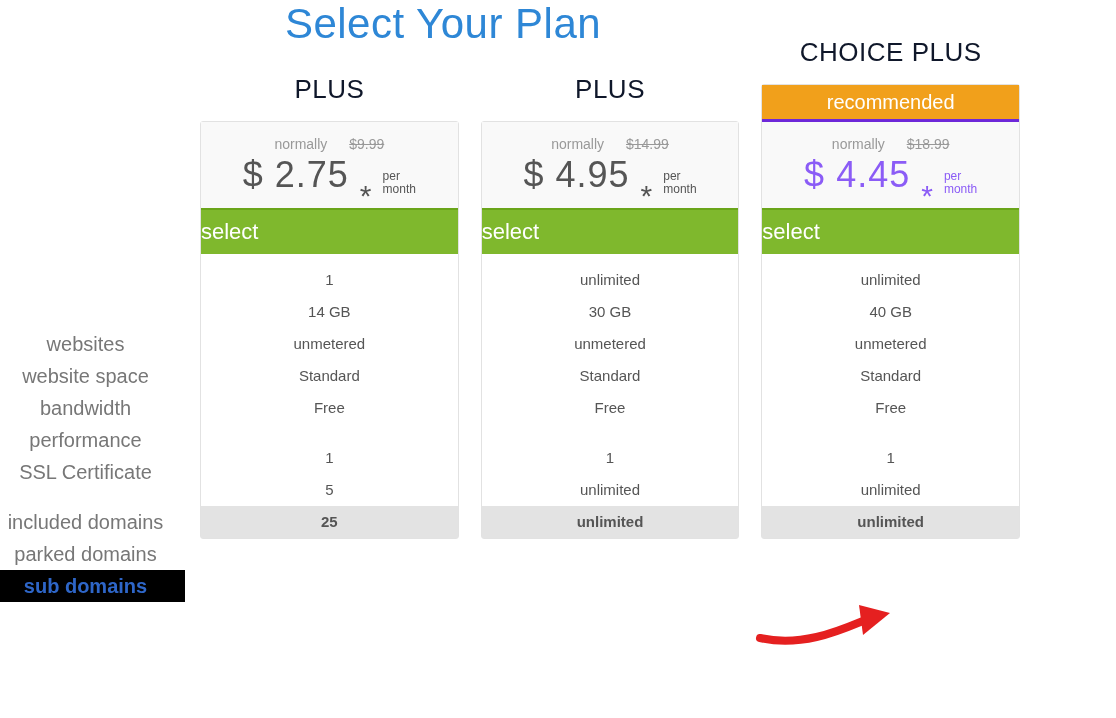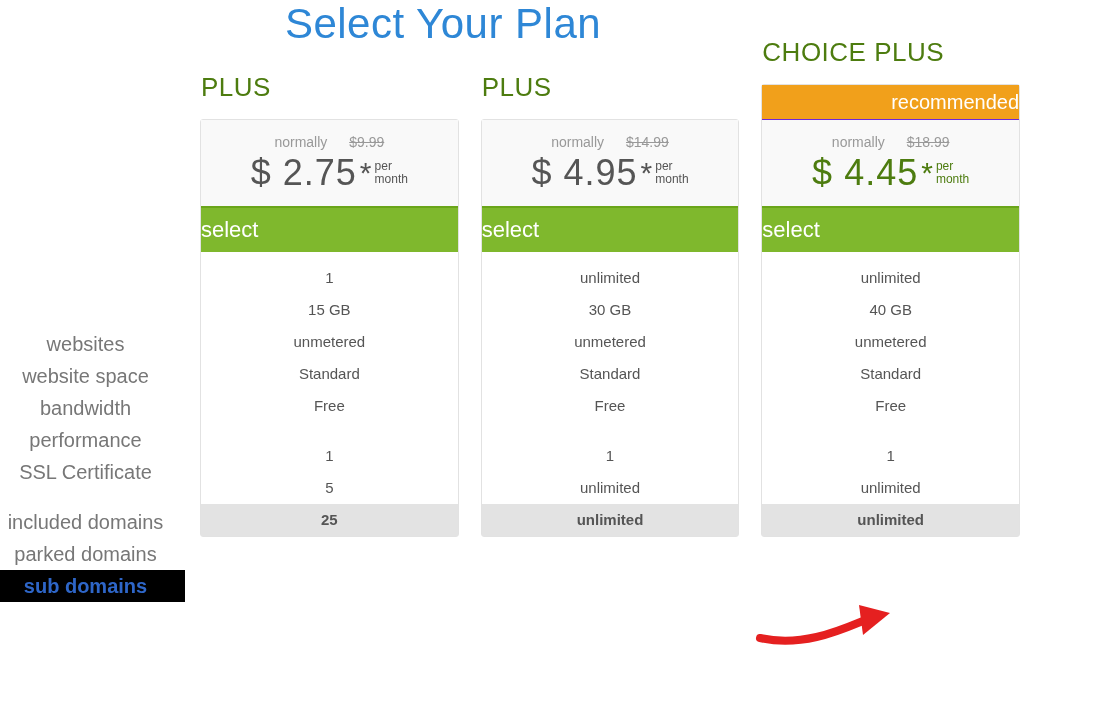--- a/index.html
+++ b/index.html
@@ -6,30 +6,30 @@
   .page{width:886px;height:718px;position:relative;box-sizing:border-box;}
   h1.title{font-size:42px;font-weight:300;text-align:center;color:#2e87d6;margin:0 0 70px 0;letter-spacing:.5px;}
   .wrap{position:relative;width:1020px;margin:0 auto;}
   .labels{position:absolute;left:0;top:0;width:185px;text-align:center;color:#777;font-size:20px;}
   .labels div{height:32px;line-height:32px;padding-right:14px;}
   .labels .spacer{height:210px;}
   .labels .gap{height:18px;}
   .labels .hl{background:#000000;color:#2e66c8;font-weight:600;}
   .cards{display:flex;gap:22px;margin-left:200px;align-items:flex-end;}
   .card{width:265px;border:1px solid #e2e2e2;border-radius:3px;position:relative;background:#fff;}
-  .plan-name{position:absolute;top:-48px;left:0;right:0;font-size:26px;letter-spacing:.5px;color:#4d7c0f;font-weight:300;}
-  .reco{background:#f1a01b;color:#fff;text-align:right;font-size:20px;height:34px;line-height:34px;border-bottom:1px solid #6d28d9;}
+  .plan-name{position:absolute;top:-48px;left:0;right:0;text-align:center;font-size:26px;letter-spacing:.5px;color:#0f172a;font-weight:300;}
+  .reco{background:#f1a01b;color:#fff;text-align:center;font-size:20px;height:34px;line-height:34px;border-bottom:3px solid #6d28d9;}
   .pricebox{text-align:center;padding:14px 0 12px 0;background:#f9f9f9;}
   .normally{font-size:14px;color:#999;}
   .normally .old{text-decoration:line-through;margin-left:18px;}
-  .priceline{display:flex;align-items:center;justify-content:center;gap:1px;color:#555;margin-top:2px;}
+  .priceline{display:flex;align-items:flex-end;justify-content:center;gap:9px;color:#555;margin-top:2px;}
   .price{font-size:36px;font-weight:300;letter-spacing:1px;}
   .asterisk{font-size:30px;font-weight:300;line-height:0;margin:0 2px;}
   .per{font-size:12px;line-height:13px;text-align:left;}
-  .card.rec .priceline{color:#4d7c0f;}
+  .card.rec .priceline{color:#8b5cf6;}
   .select{background:#7fb82d;color:#fff;text-align:left;font-size:22px;height:44px;line-height:44px;border-top:2px solid #6aa51a;cursor:pointer;}
   .specs{padding-top:10px;}
   .specs div{height:32px;line-height:32px;text-align:center;color:#555;font-size:15px;font-weight:500;}
   .specs .gap{height:18px;}
   .specs .hl{background:#e3e3e3;font-weight:700;}
   
   svg.arrow{position:absolute;left:755px;top:475px;z-index:5;}
   svg.arrow path{stroke:#e52020;stroke-width:8;fill:none;stroke-linecap:round;}
   svg.arrow polygon{fill:#e52020;}
   .card.rec{margin-top:-34px;}
@@ -59,21 +59,21 @@
             <div class="normally">normally <span class="old">$9.99</span></div>
             <div class="priceline">
               <span class="price">$ 2.75</span>
               <span class="asterisk">*</span>
               <span class="per">per<br>month</span>
             </div>
           </div>
           <div class="select">select</div>
           <div class="specs">
             <div>1</div>
-            <div>15 GB</div>
+            <div>14 GB</div>
             <div>unmetered</div>
             <div>Standard</div>
             <div>Free</div>
             <div class="gap"></div>
             <div>1</div>
             <div>5</div>
             <div class="hl">25</div>
           </div>
         </div>
         <div class="card">

